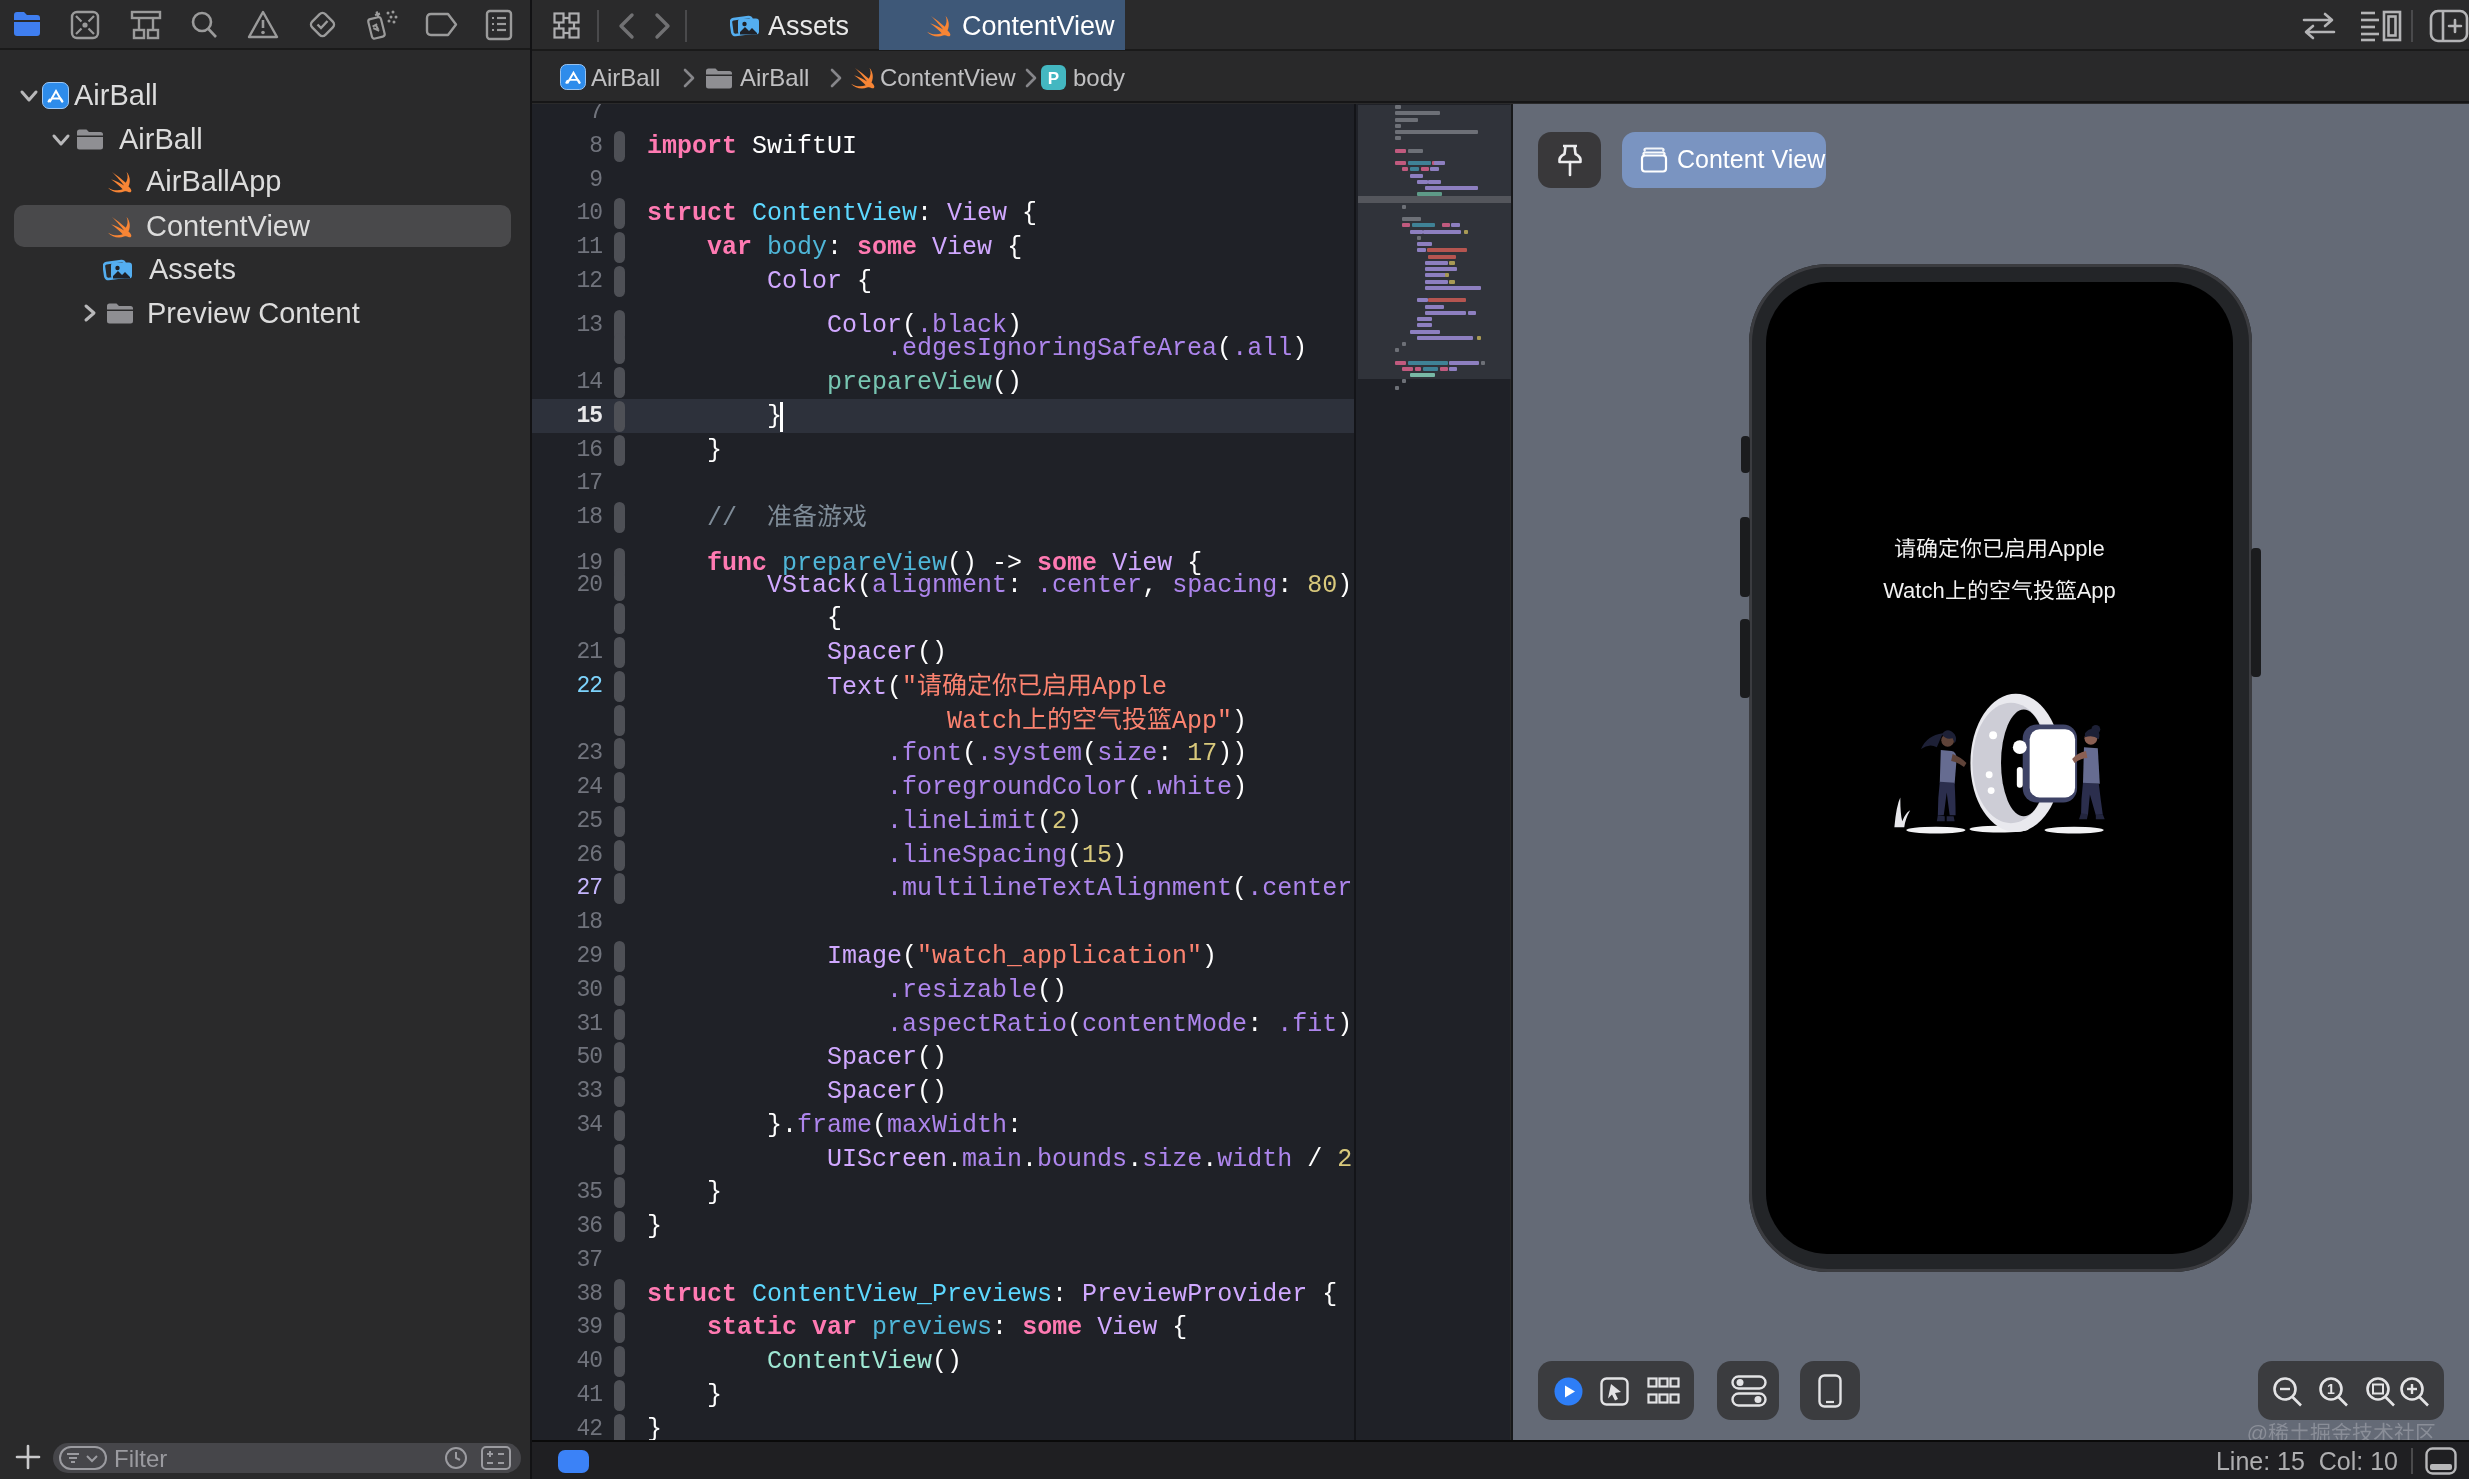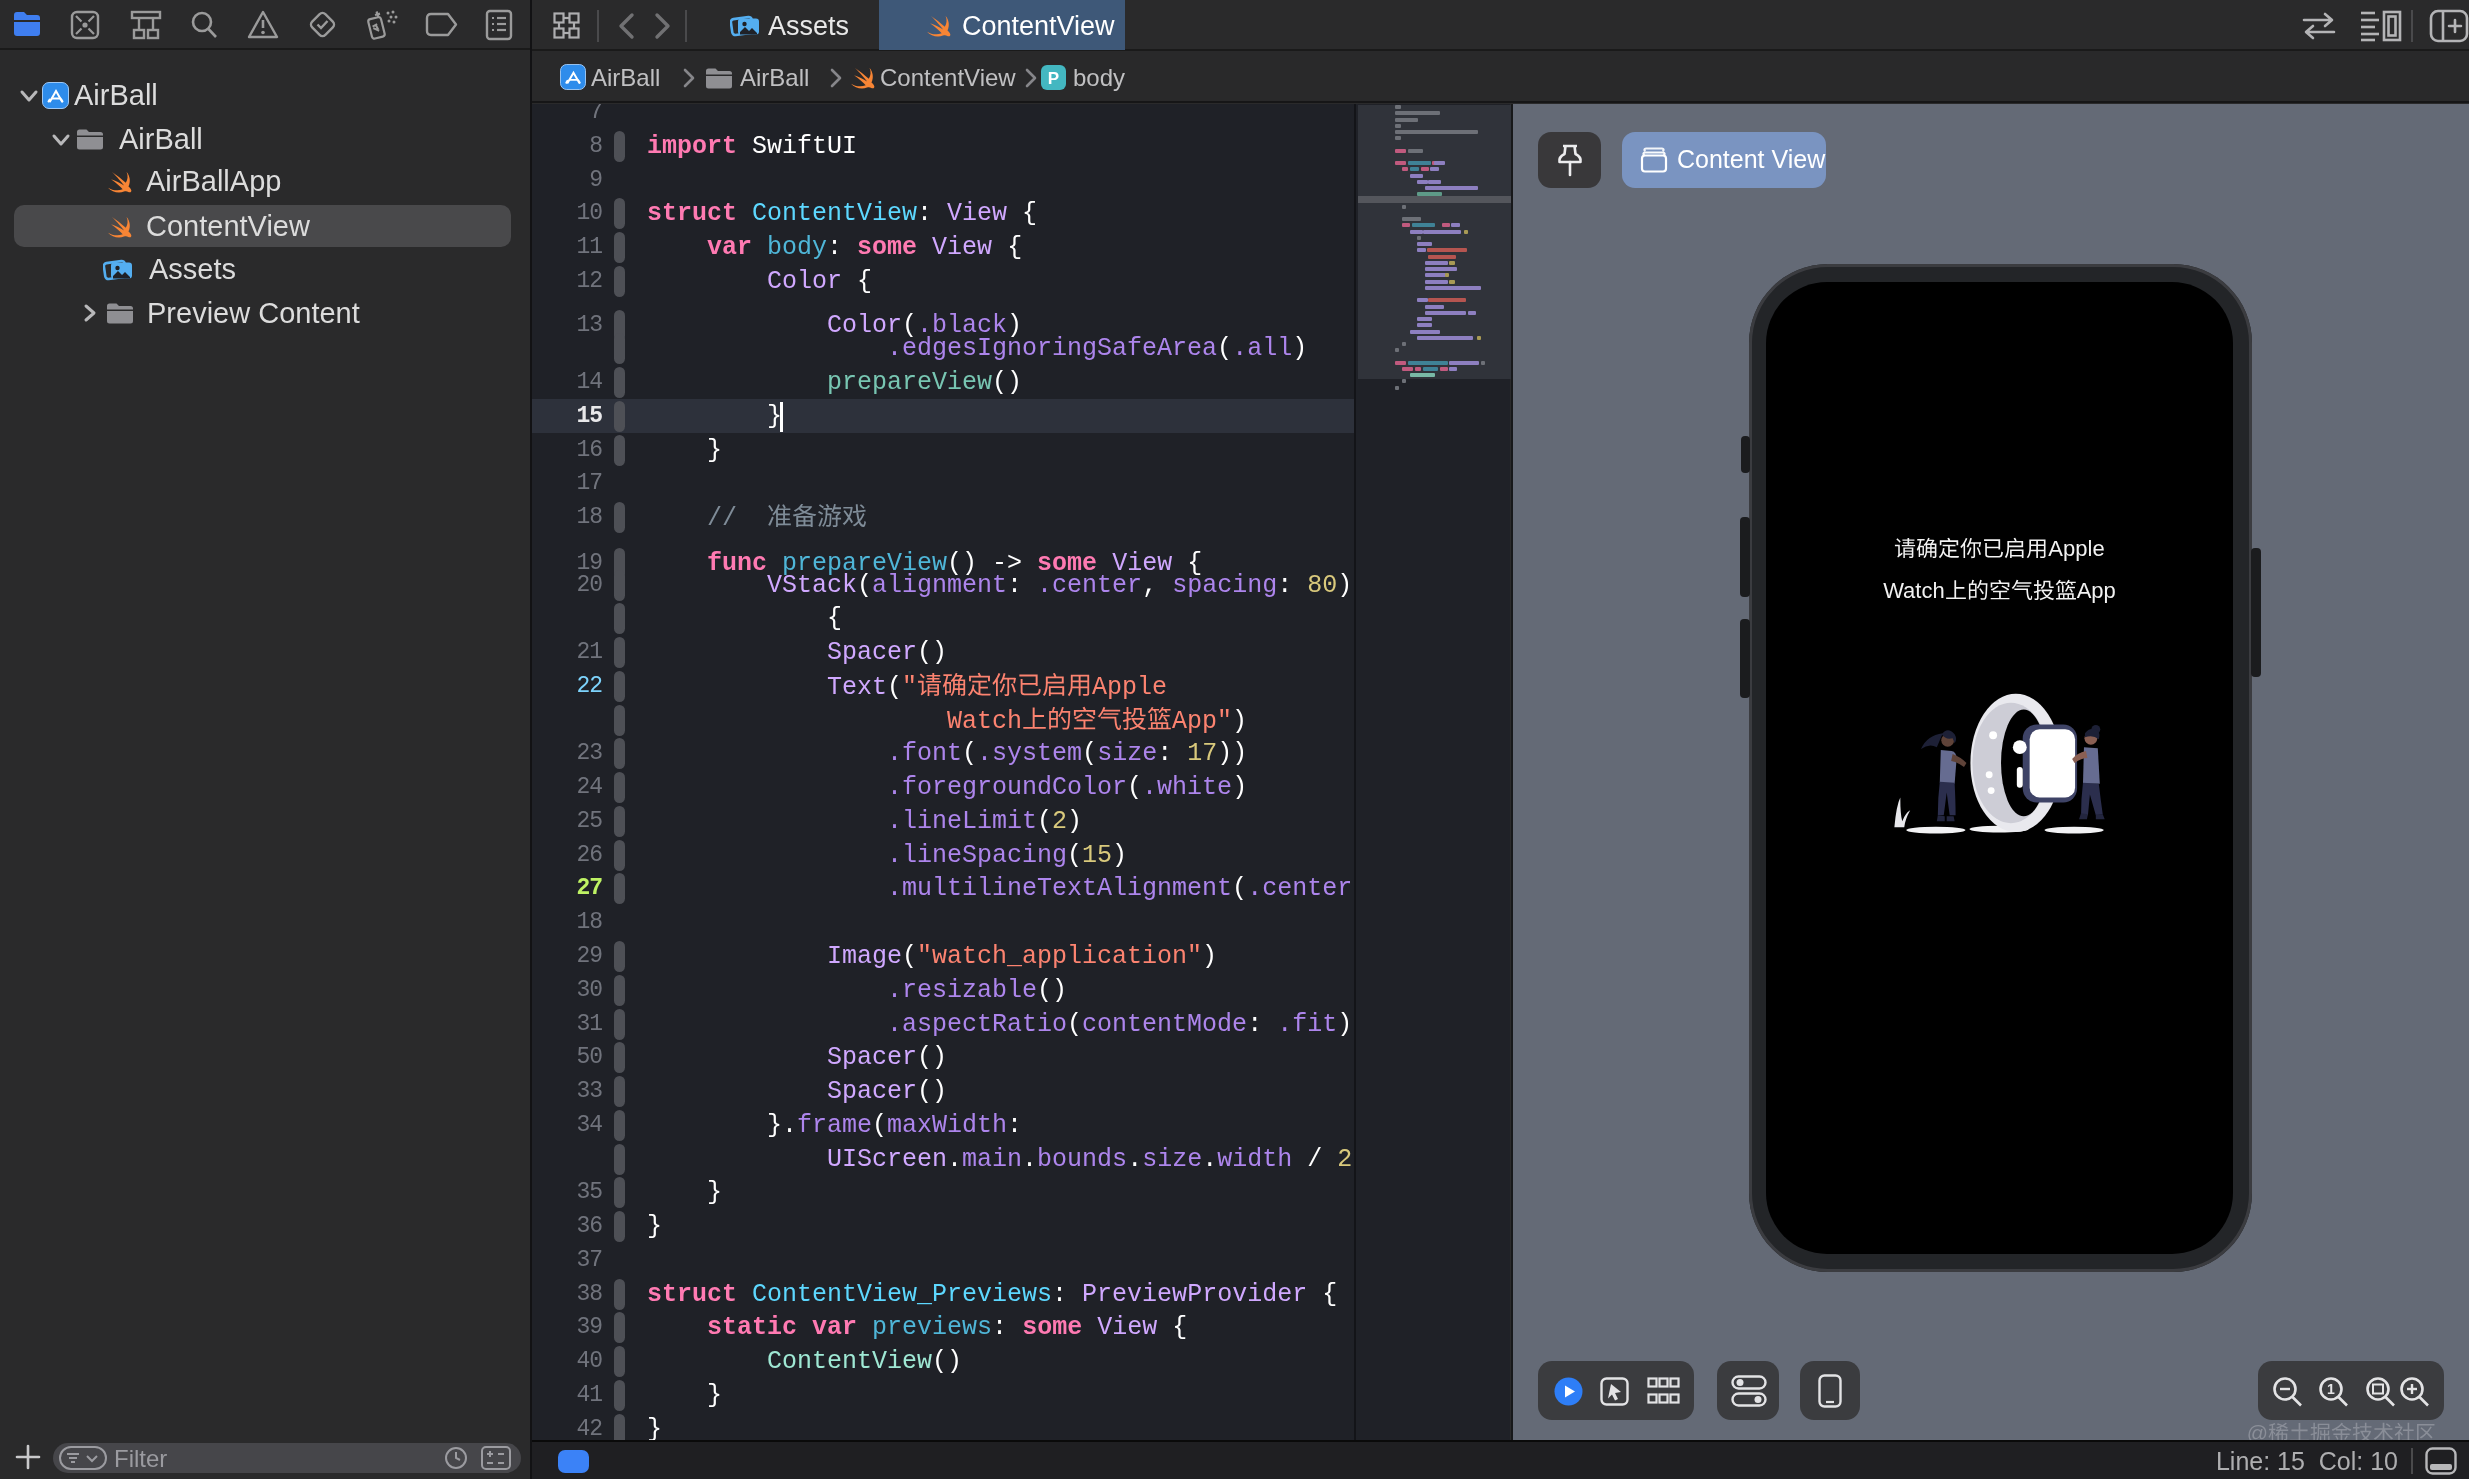--- a/index.html
+++ b/index.html
@@ -375,21 +375,21 @@
                 <use href="#u7a7a" x="2000"></use>
                 <use href="#u6c14" x="3000"></use>
                 <use href="#u6295" x="4000"></use>
                 <use href="#u7bee" x="5000"></use>
               </g>
             </svg></span><span class="str">App"</span><span>)</span></span></div>
 <div class="crow" style="top:632px"><span class="lnum" style="color:#70737c;font-weight:normal">23</span><span class="rib"></span><span class="ct"><span>                </span><span class="sm">.font</span><span>(</span><span class="sm">.system</span><span>(</span><span class="sm">size</span><span>: </span><span class="num">17</span><span>))</span></span></div>
 <div class="crow" style="top:666px"><span class="lnum" style="color:#70737c;font-weight:normal">24</span><span class="rib"></span><span class="ct"><span>                </span><span class="sm">.foregroundColor</span><span>(</span><span class="sm">.white</span><span>)</span></span></div>
 <div class="crow" style="top:700px"><span class="lnum" style="color:#70737c;font-weight:normal">25</span><span class="rib"></span><span class="ct"><span>                </span><span class="sm">.lineLimit</span><span>(</span><span class="num">2</span><span>)</span></span></div>
 <div class="crow" style="top:734px"><span class="lnum" style="color:#70737c;font-weight:normal">26</span><span class="rib"></span><span class="ct"><span>                </span><span class="sm">.lineSpacing</span><span>(</span><span class="num">15</span><span>)</span></span></div>
-<div class="crow" style="top:767px"><span class="lnum" style="color:#bef264;font-weight:bold">27</span><span class="rib"></span><span class="ct"><span>                </span><span class="sm">.multilineTextAlignment</span><span>(</span><span class="sm">.center</span><span>)</span></span></div>
+<div class="crow" style="top:767px"><span class="lnum" style="color:#c4b5fd;font-weight:normal">27</span><span class="rib"></span><span class="ct"><span>                </span><span class="sm">.multilineTextAlignment</span><span>(</span><span class="sm">.center</span><span>)</span></span></div>
 <div class="crow" style="top:801px"><span class="lnum" style="color:#70737c;font-weight:normal">18</span></div>
 <div class="crow" style="top:835px"><span class="lnum" style="color:#70737c;font-weight:normal">29</span><span class="rib"></span><span class="ct"><span>            </span><span class="st">Image</span><span>(</span><span class="str">"watch_application"</span><span>)</span></span></div>
 <div class="crow" style="top:869px"><span class="lnum" style="color:#70737c;font-weight:normal">30</span><span class="rib"></span><span class="ct"><span>                </span><span class="sm">.resizable</span><span>()</span></span></div>
 <div class="crow" style="top:903px"><span class="lnum" style="color:#70737c;font-weight:normal">31</span><span class="rib"></span><span class="ct"><span>                </span><span class="sm">.aspectRatio</span><span>(</span><span class="sm">contentMode</span><span>: </span><span class="sm">.fit</span><span>)</span></span></div>
 <div class="crow" style="top:936px"><span class="lnum" style="color:#70737c;font-weight:normal">50</span><span class="rib"></span><span class="ct"><span>            </span><span class="st">Spacer</span><span>()</span></span></div>
 <div class="crow" style="top:970px"><span class="lnum" style="color:#70737c;font-weight:normal">33</span><span class="rib"></span><span class="ct"><span>            </span><span class="st">Spacer</span><span>()</span></span></div>
 <div class="crow" style="top:1004px"><span class="lnum" style="color:#70737c;font-weight:normal">34</span><span class="rib"></span><span class="ct"><span>        }.</span><span class="sm">frame</span><span>(</span><span class="sm">maxWidth</span><span>:</span></span></div>
 <div class="crow" style="top:1038px"><span class="rib"></span><span class="ct"><span>            </span><span class="st">UIScreen</span><span>.</span><span class="sm">main</span><span>.</span><span class="sm">bounds</span><span>.</span><span class="sm">size</span><span>.</span><span class="sm">width</span><span> / </span><span class="num">2</span><span>)</span></span></div>
 <div class="crow" style="top:1071px"><span class="lnum" style="color:#70737c;font-weight:normal">35</span><span class="rib"></span><span class="ct"><span>    }</span></span></div>
 <div class="crow" style="top:1105px"><span class="lnum" style="color:#70737c;font-weight:normal">36</span><span class="rib"></span><span class="ct"><span>}</span></span></div>

